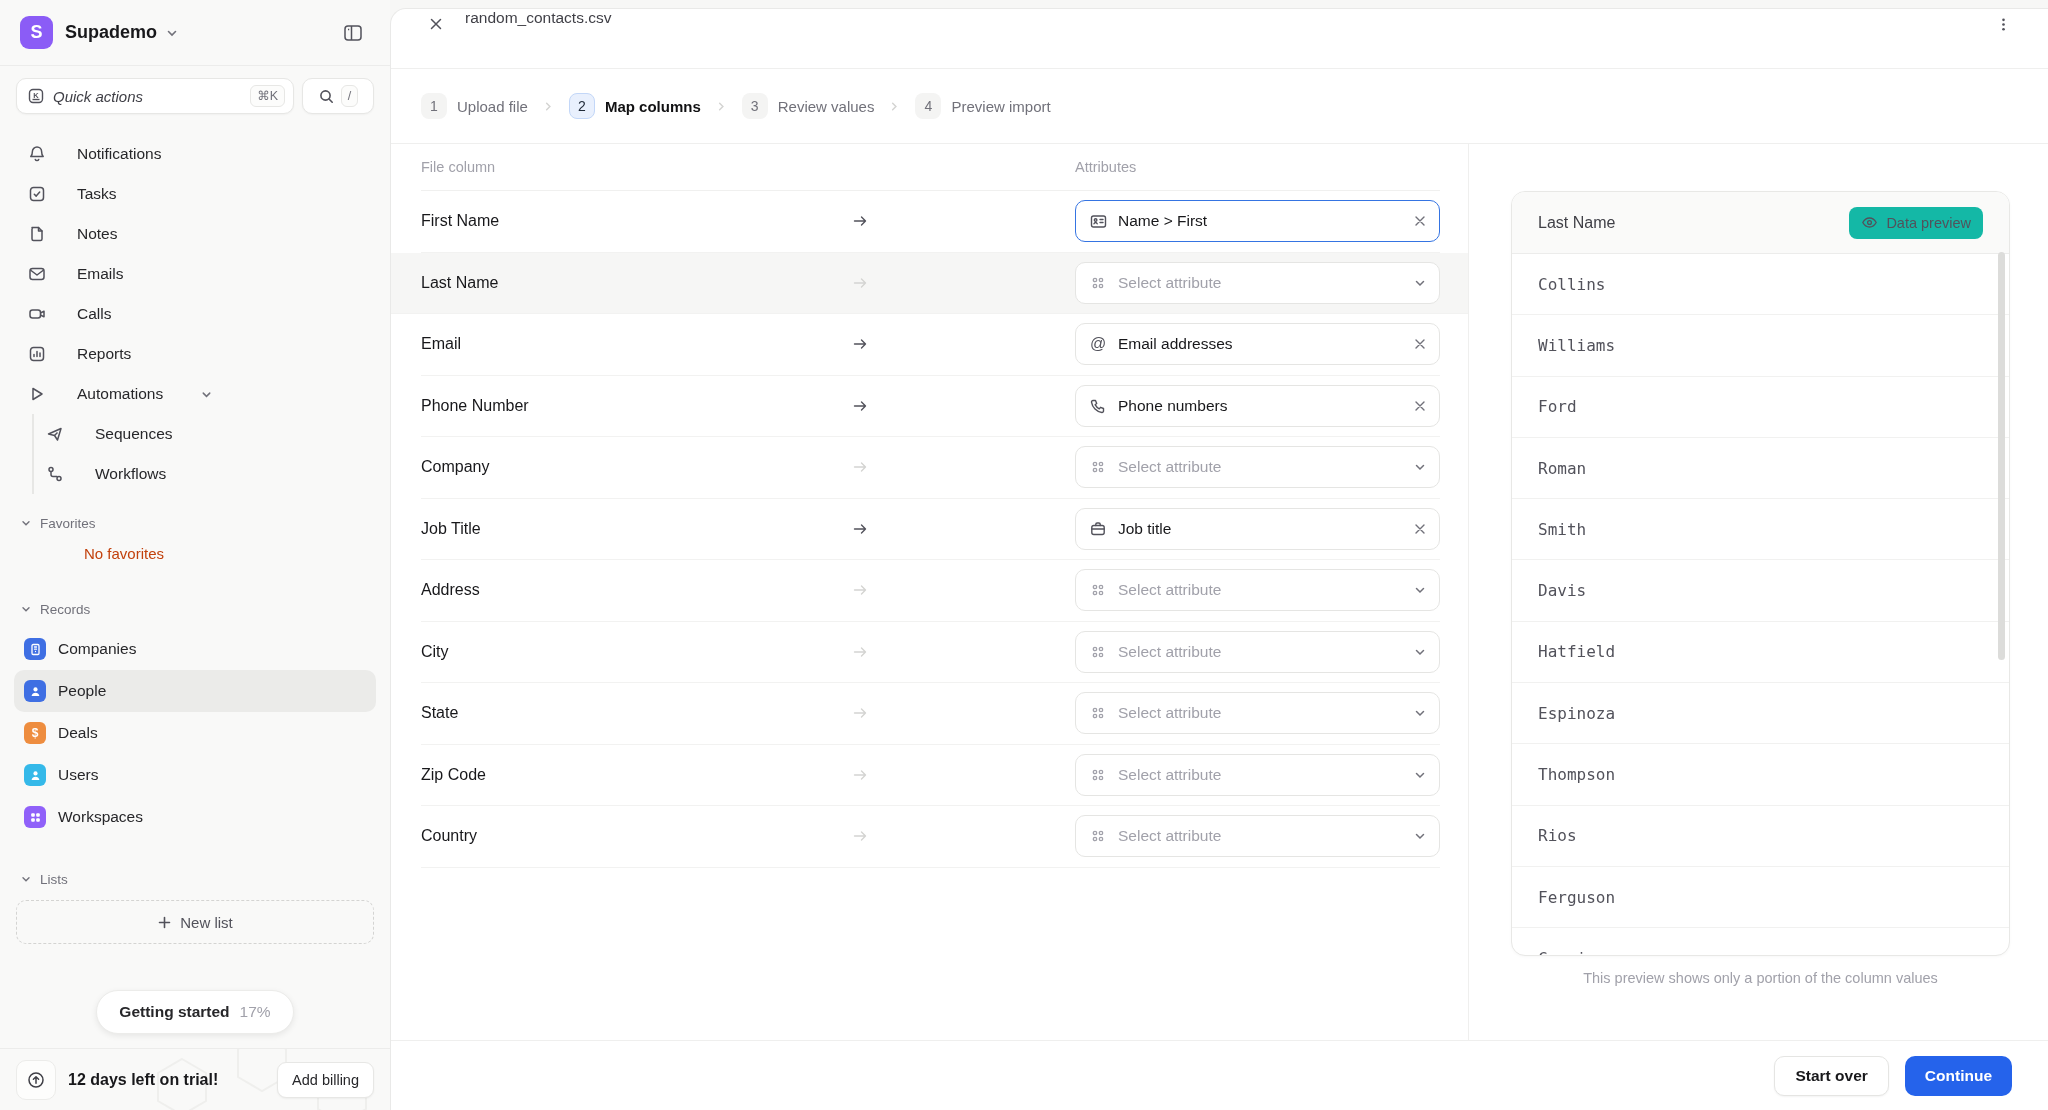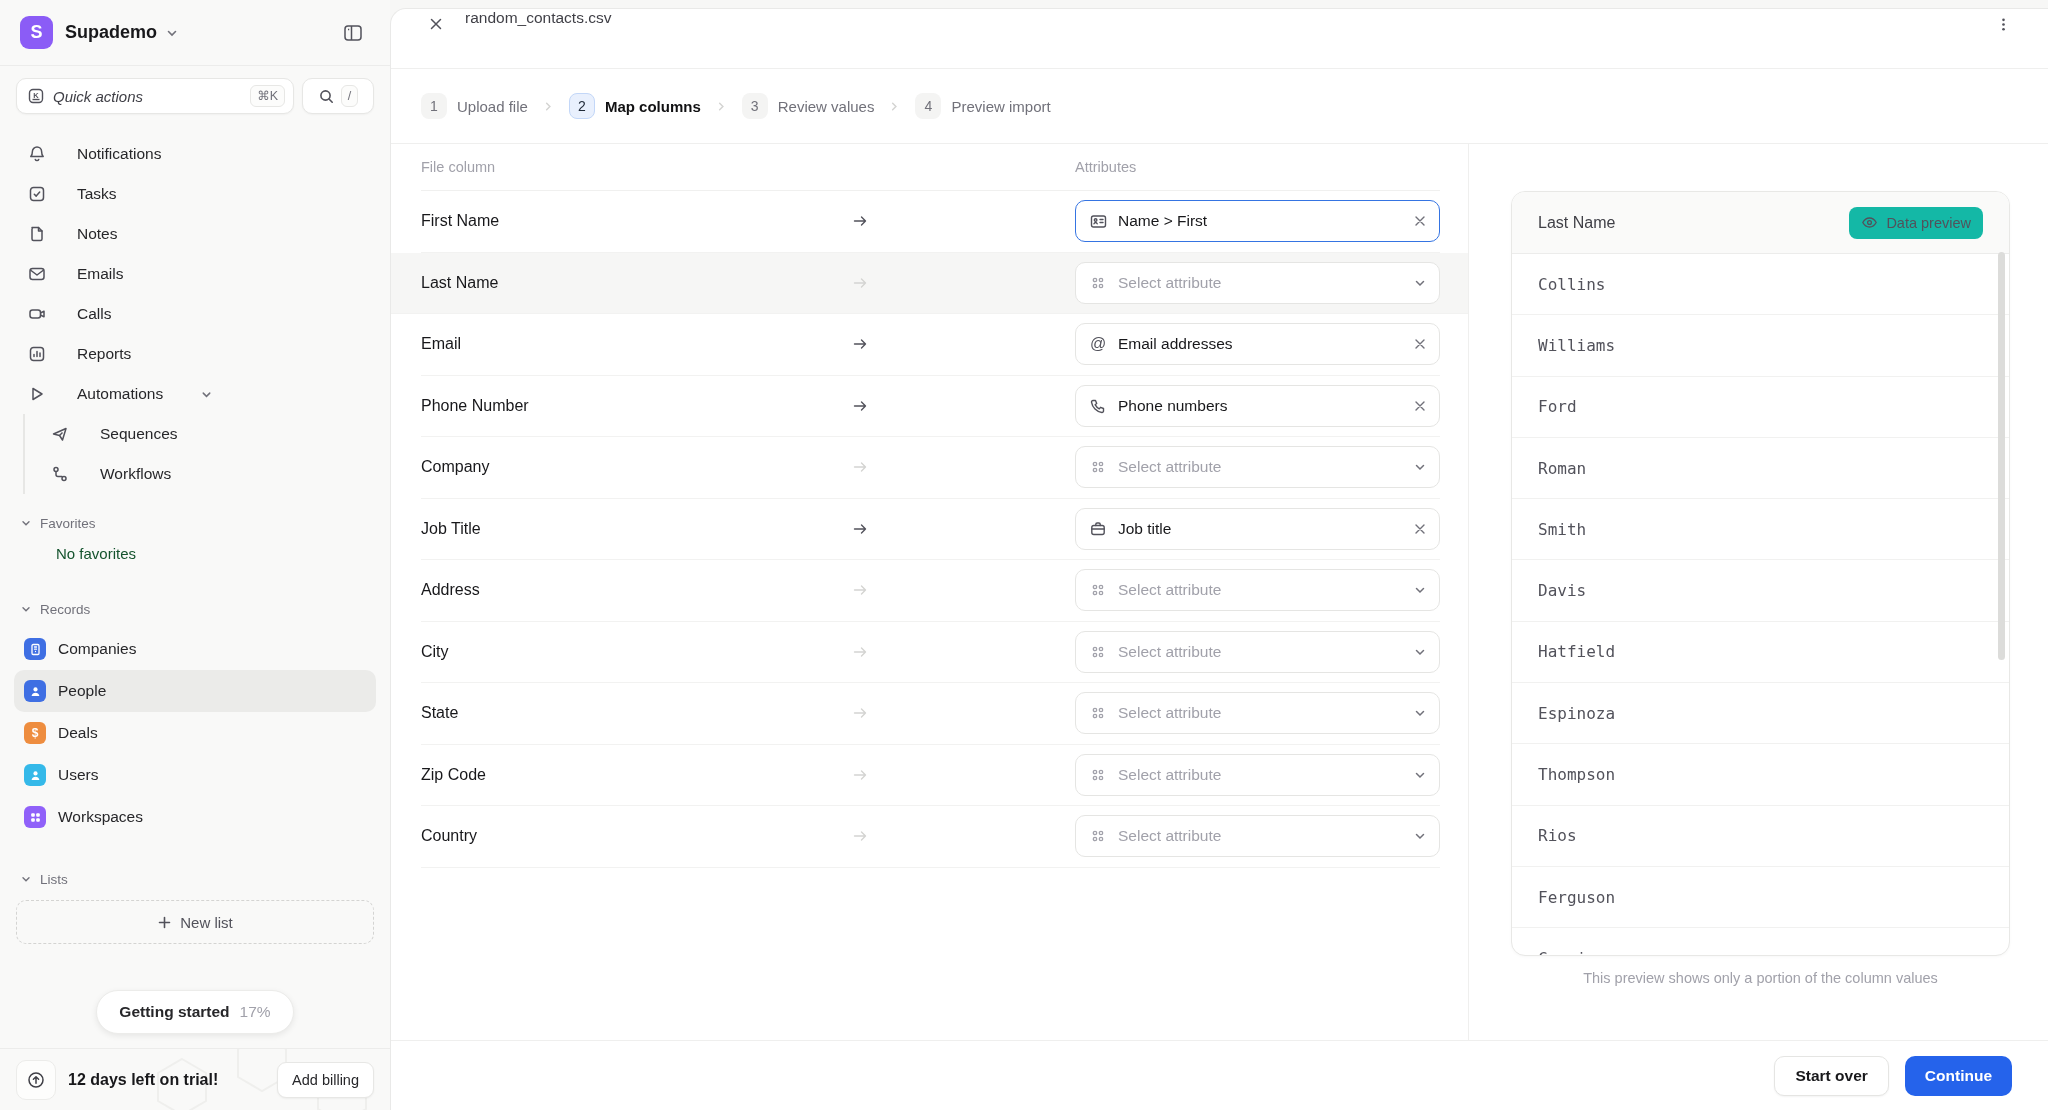--- a/index.html
+++ b/index.html
@@ -17,23 +17,23 @@
 
   .quick-row { display:flex; gap:8px; padding:12px 16px 10px 16px; flex:none; }
   .quick-btn { flex:1; height:36px; background:#fff; border:1px solid #e7e7e5; border-radius:10px; box-shadow:0 1px 2px rgba(0,0,0,.04); display:flex; align-items:center; padding:0 8px 0 10px; cursor:pointer; }
   .quick-btn .ql { font-size:15px; color:#3f3f46; margin-left:8px;font-style:italic; }
   .kbd { margin-left:auto; font-size:12.5px; color:#71717a; border:1px solid #e7e7e5; background:#fcfcfb; border-radius:6px; padding:2px 6px; line-height:1.3; }
   .search-btn { width:72px; height:36px; background:#fff; border:1px solid #e7e7e5; border-radius:10px; box-shadow:0 1px 2px rgba(0,0,0,.04); display:flex; align-items:center; justify-content:center; gap:6px; color:#52525b; cursor:pointer; flex:none; }
 
   .nav { padding:10px 16px 0 16px; flex:none; }
   .nav-item { height:40px; display:flex; align-items:center; gap:29px; padding:0 10px; border-radius:10px; font-size:15.5px; color:#27272a; cursor:pointer; }
   .nav-item .nicon { width:22px; display:flex; justify-content:center; color:#52525b; flex:none; }
-  .nav-sub { position:relative; margin-left:7px; padding-left:14px; border-left:2px solid #e7e7e5; }
+  .nav-sub { position:relative; margin-left:16px; border-left:2px solid #e7e7e5; }
   .section-label { display:flex; align-items:center; gap:8px; padding:0 16px 0 20px; height:30px; font-size:13.5px; color:#71717a; cursor:pointer; }
-  .muted-line { padding:0 16px 0 56px; height:30px; display:flex; align-items:center; font-size:15px; color:#14532d; }
+  .muted-line { padding:0 16px 0 84px; height:30px; display:flex; align-items:center; font-size:15px; color:#c2410c; }
   .rec-item { height:42px; display:flex; align-items:center; gap:12px; margin:0 14px; padding:0 10px; border-radius:10px; font-size:15.5px; color:#27272a; cursor:pointer; }
   .rec-item.active { background:#ebebe9; }
   .sq-icon { width:22px; height:22px; border-radius:6px; display:flex; align-items:center; justify-content:center; color:#fff; flex:none; }
   .newlist-btn { margin:6px 16px 0 16px; height:44px; border:1px dashed #d4d4d2; border-radius:10px; display:flex; align-items:center; justify-content:center; gap:8px; color:#52525b; font-size:15px; cursor:pointer; }
   .side-spacer { flex:1; }
   .getting-started { align-self:center; height:44px; background:#fff; border:1px solid #ececea; border-radius:999px; box-shadow:0 2px 6px rgba(0,0,0,.08); display:flex; align-items:center; gap:10px; padding:0 22px; margin-bottom:14px; cursor:pointer; }
   .gs-label { font-size:15.5px; font-weight:700; color:#27272a; }
   .gs-pct { font-size:15.5px; color:#a1a1aa; }
   .trial-bar { position:relative; height:62px; border-top:1px solid #ececeb; display:flex; align-items:center; gap:12px; padding:0 16px; flex:none; overflow:hidden; }
   .hex { position:absolute; color:#efefed; }

